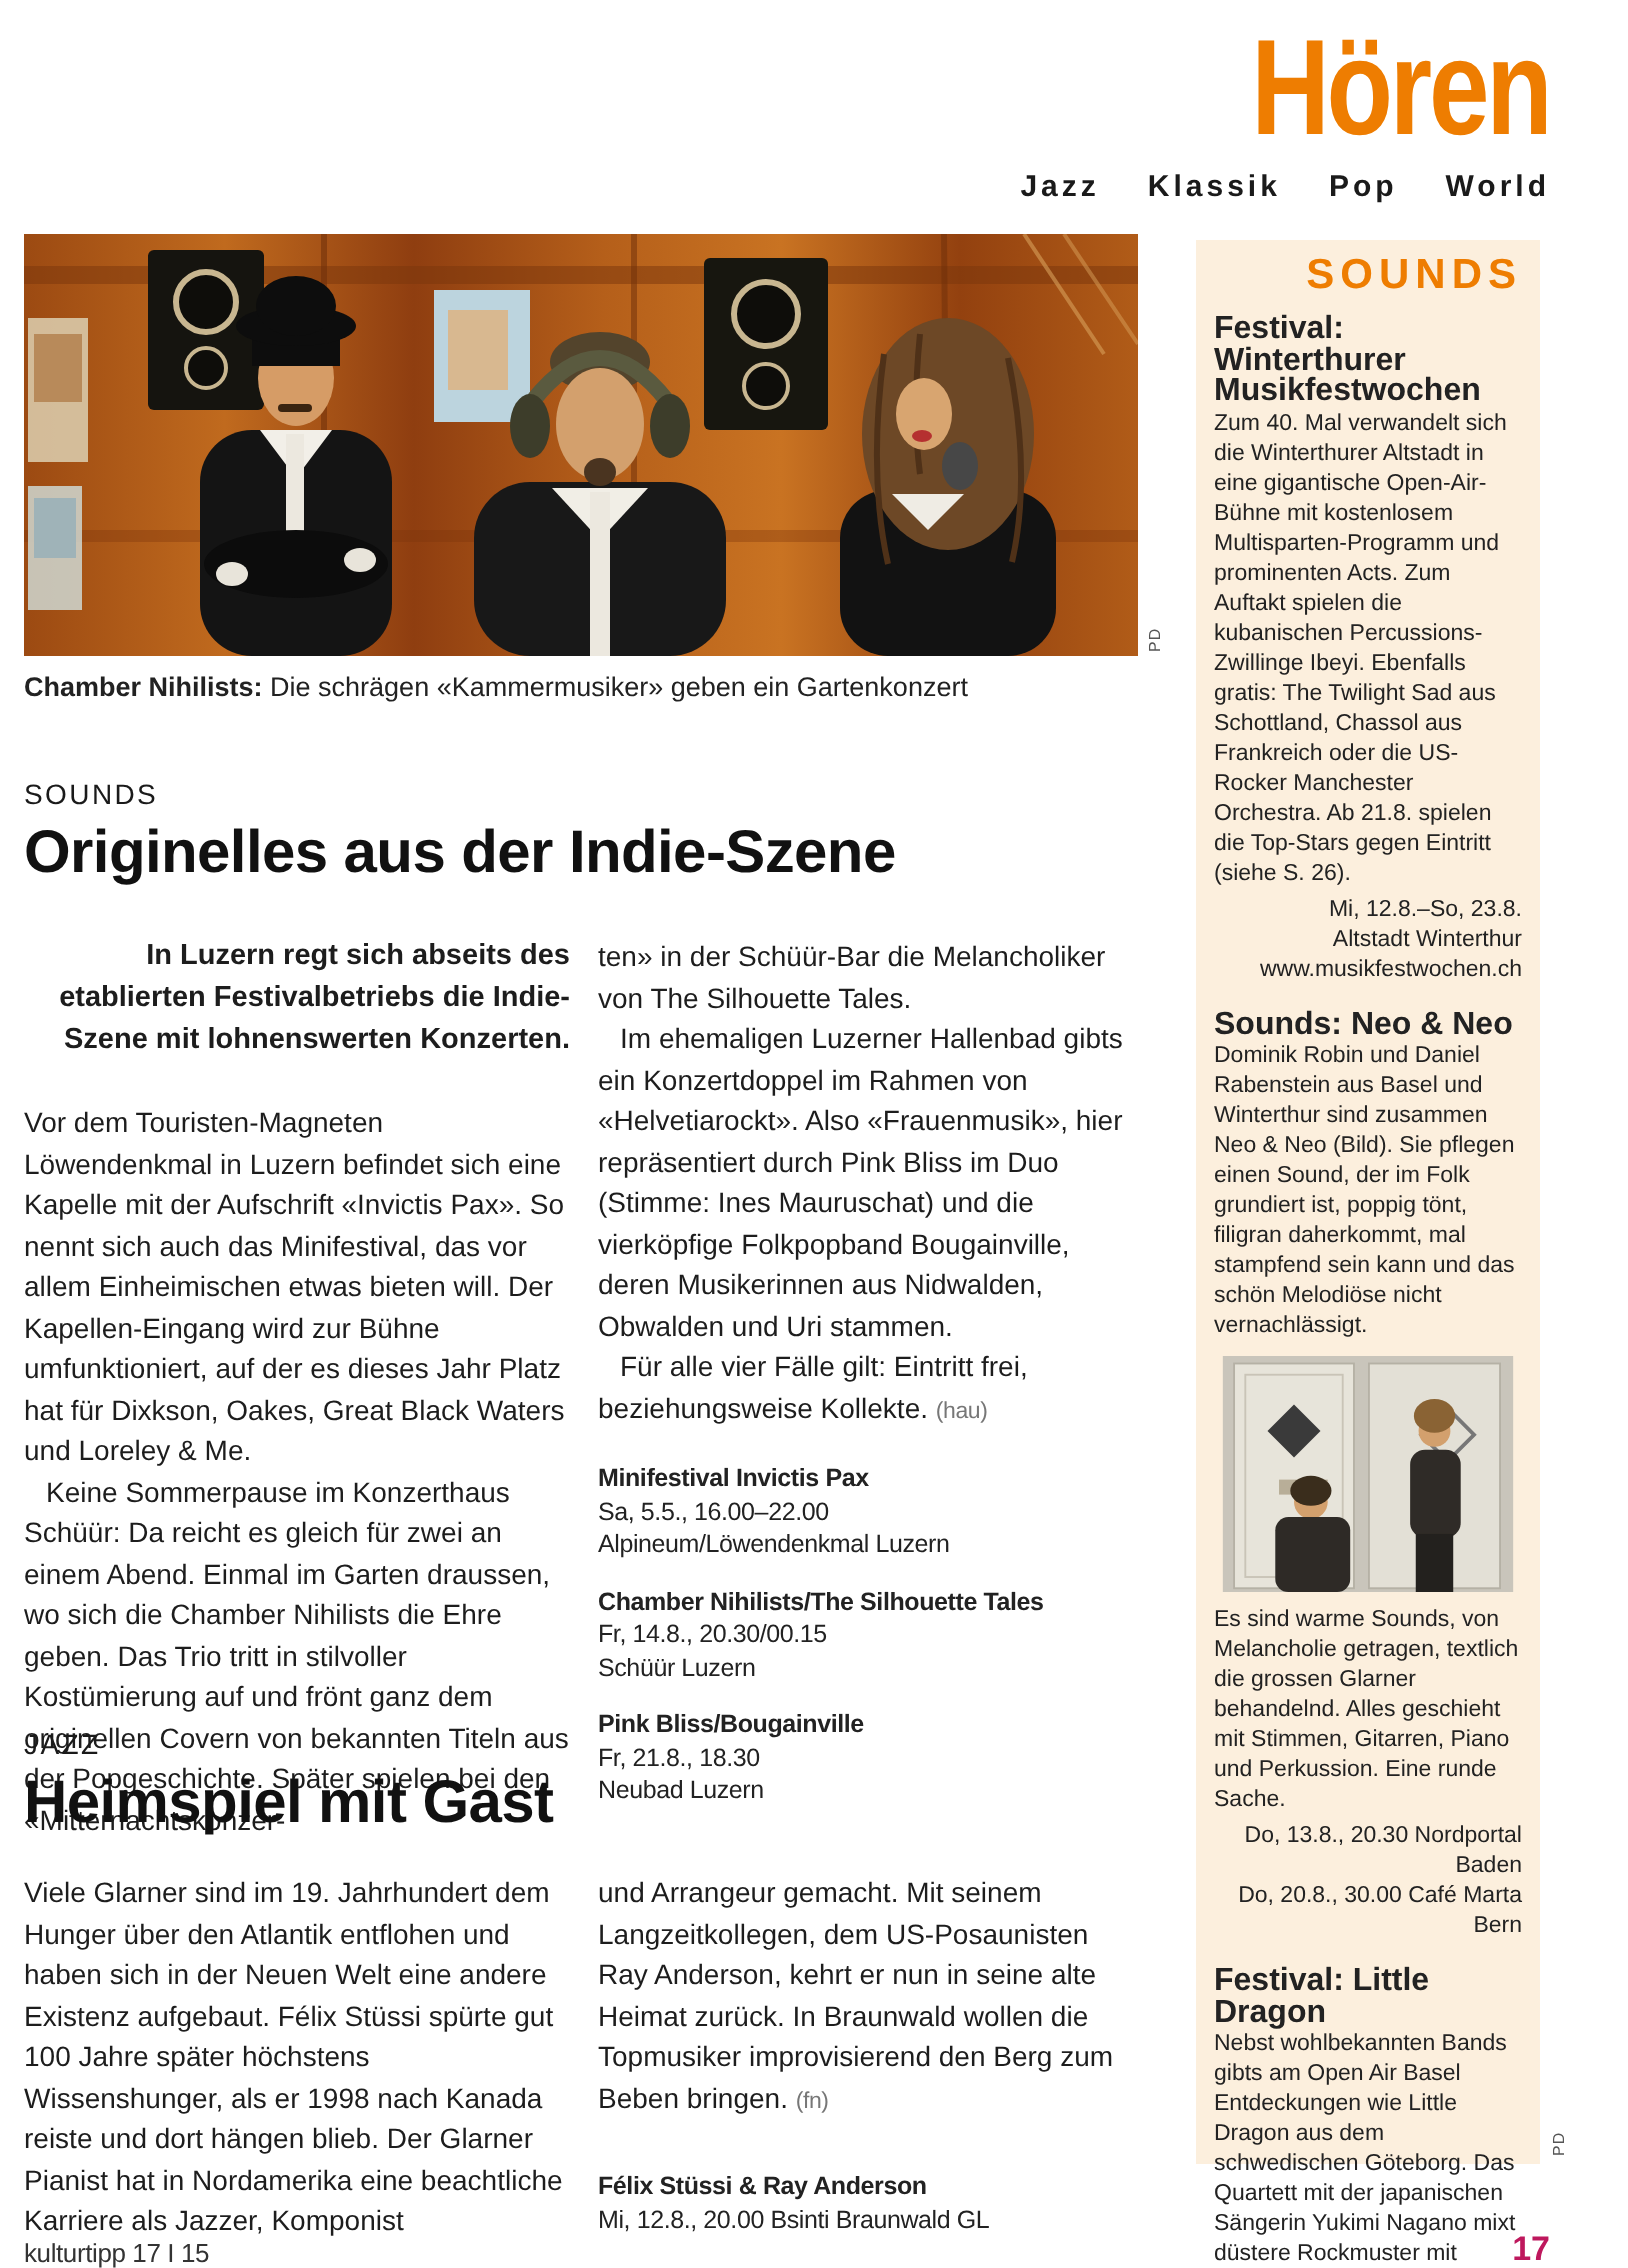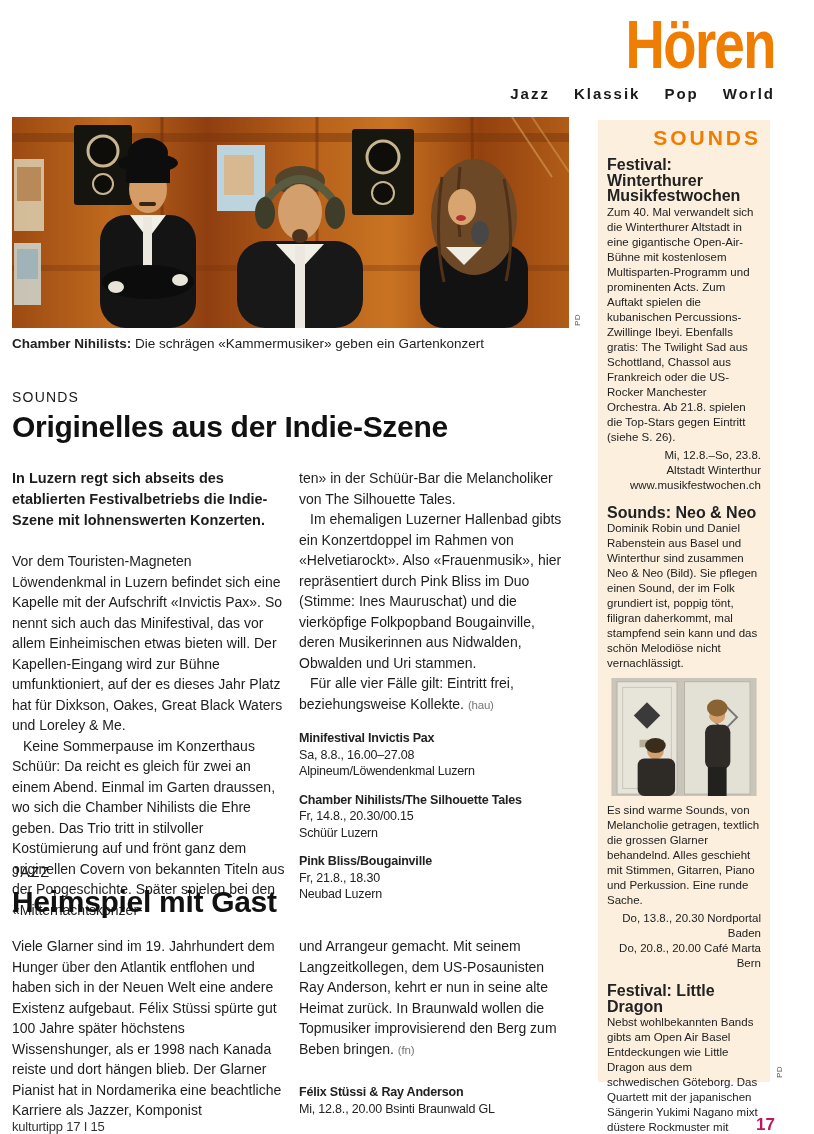--- a/index.html
+++ b/index.html
@@ -32,21 +32,21 @@
   .kicker{position:absolute;left:12px;font-size:14px;letter-spacing:1.2px;color:#1a1a1a;}
   .headline{position:absolute;left:12px;font-size:30px;font-weight:bold;color:#111;letter-spacing:-.3px;white-space:nowrap;}
   .k-sounds{top:389px;} .h-sounds{top:410px;}
   .k-jazz{top:864px;}   .h-jazz{top:885px;}
   .cols{position:absolute;left:12px;display:flex;gap:14px;}
   .cols-sounds{top:468px;width:560px;}
   .cols-jazz{top:936px;width:560px;}
   .col{width:273px;font-size:14px;line-height:20.5px;color:#1d1d1d;}
   .col p{margin:0;}
   .col p.ind{text-indent:11px;}
-  .lead{font-weight:bold;font-size:14.5px;line-height:21px;margin:0 0 20px 0 !important;}
+  .lead{font-weight:bold;font-size:14.5px;line-height:21px;margin:0 0 20px 0 !important;text-align:right;}
   .byline{font-size:11.5px;color:#777;letter-spacing:-.2px;}
   
   .listings{margin-top:15px;}
   .listing{margin-bottom:12px;font-size:12.5px;line-height:16.5px;letter-spacing:-.2px;color:#222;}
   .listing .lt{font-weight:bold;}
   .listing-jazz{margin-top:24px;}
   
   .tipps{
     position:absolute;left:598px;top:120px;width:172px;height:962px;
     background:#fcefdd;padding:8px 9px;box-sizing:border-box;
@@ -172,21 +172,21 @@
       <p>Vor dem Touristen-Magneten Löwendenkmal in Luzern befindet sich eine Kapelle mit der Aufschrift «Invictis Pax». So nennt sich auch das Minifestival, das vor allem Einheimischen etwas bieten will. Der Kapellen-Eingang wird zur Bühne umfunktioniert, auf der es dieses Jahr Platz hat für Dixkson, Oakes, Great Black Waters und Loreley &amp; Me.</p>
       <p class="ind">Keine Sommerpause im Konzerthaus Schüür: Da reicht es gleich für zwei an einem Abend. Einmal im Garten draussen, wo sich die Chamber Nihilists die Ehre geben. Das Trio tritt in stilvoller Kostümierung auf und frönt ganz dem originellen Covern von bekannten Titeln aus der Popgeschichte. Später spielen bei den «Mitternachtskonzer-</p>
     </div>
     <div class="col">
       <p>ten» in der Schüür-Bar die Melancholiker von The Silhouette Tales.</p>
       <p class="ind">Im ehemaligen Luzerner Hallenbad gibts ein Konzertdoppel im Rahmen von «Helvetiarockt». Also «Frauenmusik», hier repräsentiert durch Pink Bliss im Duo (Stimme: Ines Mauruschat) und die vierköpfige Folkpopband Bougainville, deren Musikerinnen aus Nidwalden, Obwalden und Uri stammen.</p>
       <p class="ind"><span>Für alle vier Fälle gilt: Eintritt frei, beziehungsweise Kollekte. </span><span class="byline">(hau)</span></p>
       <div class="listings">
         <div class="listing">
           <div class="lt">Minifestival Invictis Pax</div>
-          <div>Sa, 8.8., 16.00–27.08</div>
+          <div>Sa, 5.5., 16.00–22.00</div>
           <div>Alpineum/Löwendenkmal Luzern</div>
         </div>
         <div class="listing">
           <div class="lt">Chamber Nihilists/The Silhouette Tales</div>
           <div>Fr, 14.8., 20.30/00.15</div>
           <div>Schüür Luzern</div>
         </div>
         <div class="listing">
           <div class="lt">Pink Bliss/Bougainville</div>
           <div>Fr, 21.8., 18.30</div>
@@ -242,21 +242,21 @@
         <rect x="28" y="86" width="40" height="40" rx="7" fill="#2e2a26"></rect>
 
         <circle cx="113" cy="40" r="8.5" fill="#d3a06d"></circle>
         <ellipse cx="113" cy="32" rx="11" ry="9" fill="#8a6334"></ellipse>
         <rect x="100" y="50" width="27" height="47" rx="8" fill="#2f2b27"></rect>
         <rect x="103" y="95" width="20" height="31" fill="#23211e"></rect>
       </svg>
       <p class="tip-body">Es sind warme Sounds, von Melancholie getragen, textlich die grossen Glarner behandelnd. Alles geschieht mit Stimmen, Gitarren, Piano und Perkussion. Eine runde Sache.</p>
       <div class="tip-info">
         <div>Do, 13.8., 20.30 Nordportal Baden</div>
-        <div>Do, 20.8., 20.00 Café Marta Bern</div>
+        <div>Do, 20.8., 30.00 Café Marta Bern</div>
       </div>
     </div>
 
     <div class="tip">
       <div class="tip-title">Festival: Little Dragon</div>
       <p class="tip-body">Nebst wohlbekannten Bands gibts am Open Air Basel Entdeckungen wie Little Dragon aus dem schwedischen Göteborg. Das Quartett mit der japanischen Sängerin Yukimi Nagano mixt düstere Rockmuster mit sirrenden Elektrovibes zu wolkigem Urban-Pop.</p>
 
     </div>
   </div>
   <div class="photo-credit credit-tipps">PD</div>

